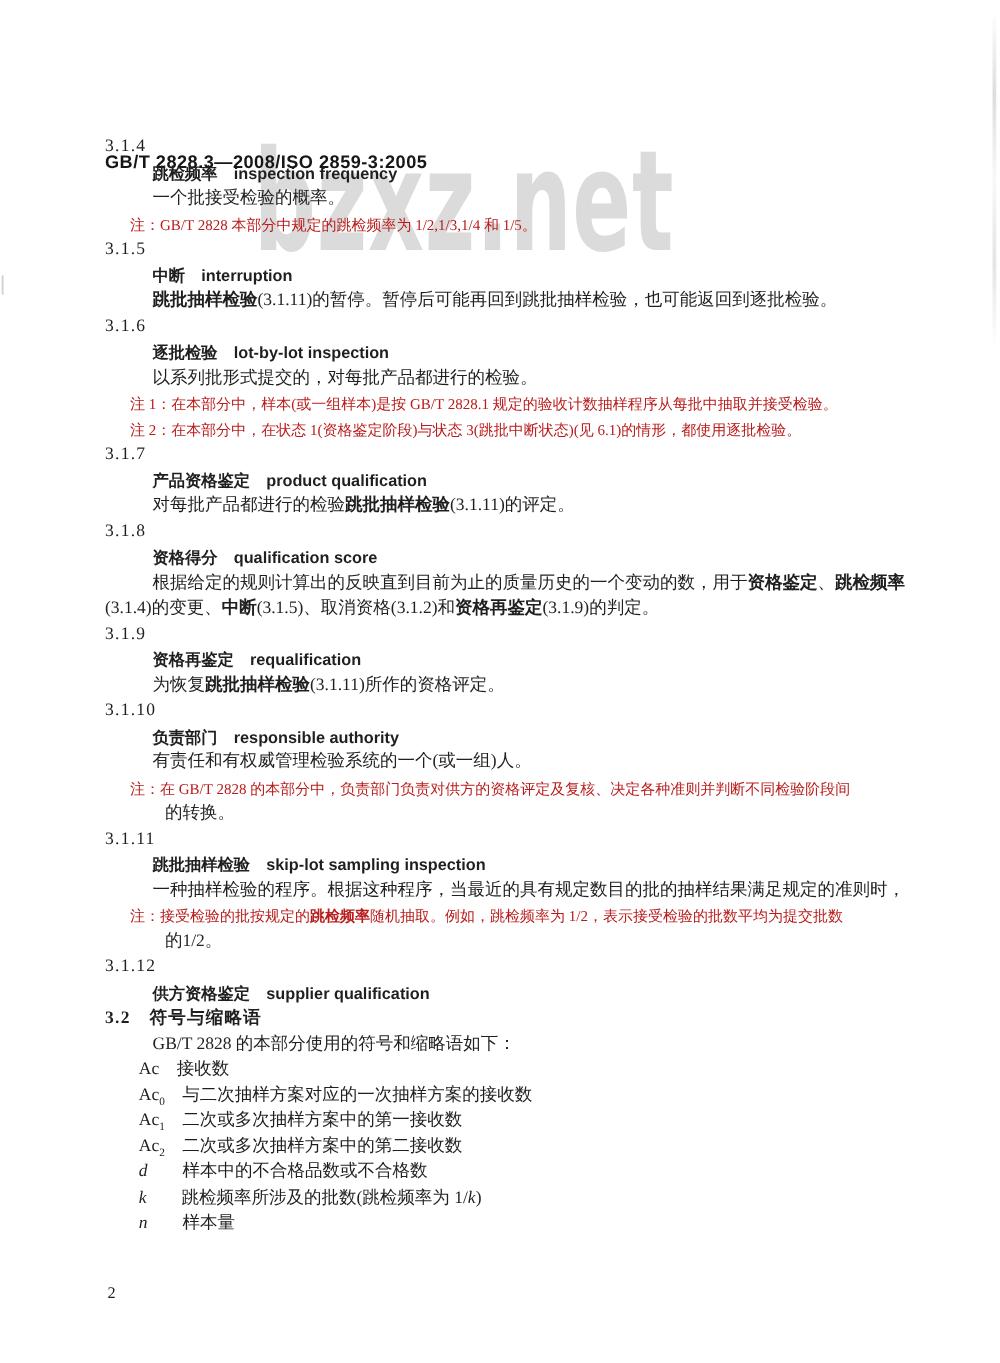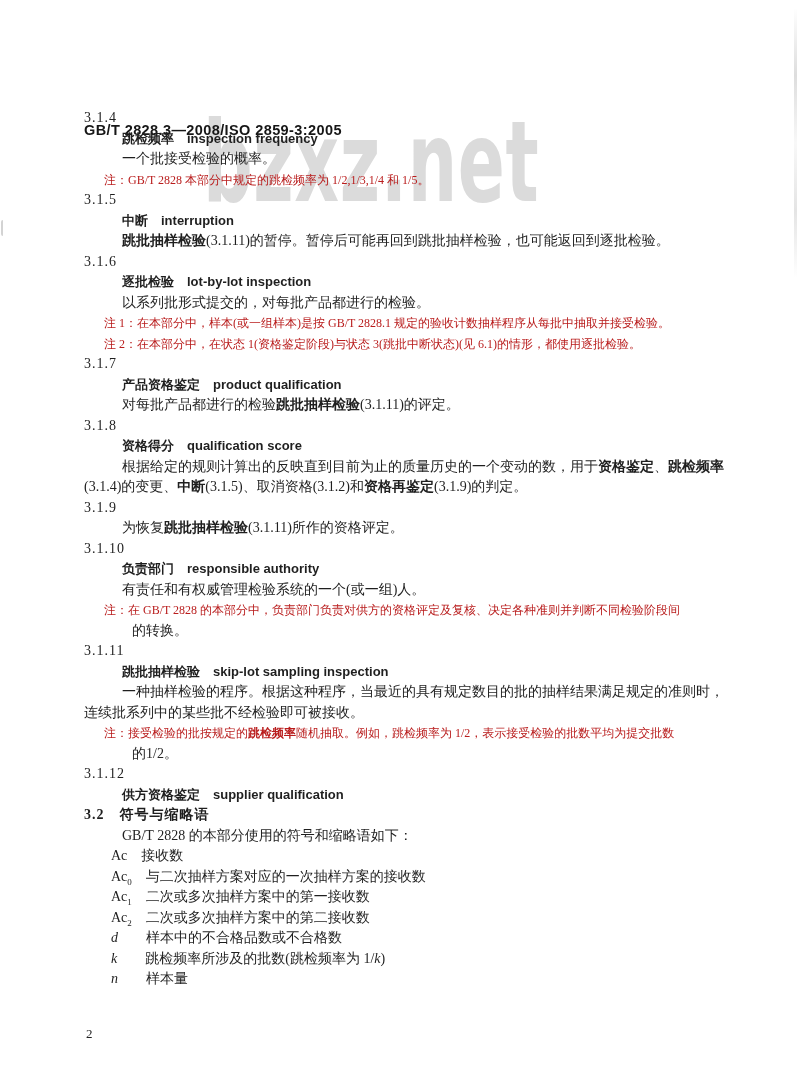--- a/index.html
+++ b/index.html
@@ -148,30 +148,30 @@
     <div class="line note">注 1：在本部分中，样本(或一组样本)是按 GB/T 2828.1 规定的验收计数抽样程序从每批中抽取并接受检验。</div>
     <div class="line note">注 2：在本部分中，在状态 1(资格鉴定阶段)与状态 3(跳批中断状态)(见 6.1)的情形，都使用逐批检验。</div>
     <div class="line sec">3.1.7</div>
     <div class="line term">产品资格鉴定　product qualification</div>
     <div class="line def"><span>对每批产品都进行的检验</span><span style="font-weight: 700;">跳批抽样检验</span><span>(3.1.11)的评定。</span></div>
     <div class="line sec">3.1.8</div>
     <div class="line term">资格得分　qualification score</div>
     <div class="line def"><span>根据给定的规则计算出的反映直到目前为止的质量历史的一个变动的数，用于</span><span style="font-weight: 700;">资格鉴定</span><span>、</span><span style="font-weight: 700;">跳检频率</span></div>
     <div class="line cont"><span>(3.1.4)的变更、</span><span style="font-weight: 700;">中断</span><span>(3.1.5)、</span><span style="font-weight: 400;">取消资格</span><span>(3.1.2)和</span><span style="font-weight: 700;">资格再鉴定</span><span>(3.1.9)的判定。</span></div>
     <div class="line sec">3.1.9</div>
+    <div class="line term">资格再鉴定　requalification</div>
     <div class="line def"><span>为恢复</span><span style="font-weight: 700;">跳批抽样检验</span><span>(3.1.11)所作的资格评定。</span></div>
     <div class="line sec">3.1.10</div>
     <div class="line term">负责部门　responsible authority</div>
     <div class="line def">有责任和有权威管理检验系统的一个(或一组)人。</div>
     <div class="line note">注：在 GB/T 2828 的本部分中，负责部门负责对供方的资格评定及复核、决定各种准则并判断不同检验阶段间</div>
     <div class="line note-cont">的转换。</div>
     <div class="line sec">3.1.11</div>
     <div class="line term">跳批抽样检验　skip-lot sampling inspection</div>
     <div class="line def">一种抽样检验的程序。根据这种程序，当最近的具有规定数目的批的抽样结果满足规定的准则时，</div>
-    <div class="line cont">连续批系列中的某些批不经检验即可被接收。</div>
     <div class="line note"><span>注：接受检验的批按规定的</span><span style="font-weight: 700;">跳检频率</span><span>随机抽取。例如，跳检频率为 1/2，表示接受检验的批数平均为提交批数</span></div>
     <div class="line note-cont">的1/2。</div>
     <div class="line sec">3.1.12</div>
     <div class="line term">供方资格鉴定　supplier qualification</div>
     <div class="line sec2">3.2　符号与缩略语</div>
     <div class="line def">GB/T 2828 的本部分使用的符号和缩略语如下：</div>
     <div class="line sym"><span>Ac</span><span>　接收数</span></div>
     <div class="line sym"><span>Ac</span><sub>0</sub><span>　与二次抽样方案对应的一次抽样方案的接收数</span></div>
     <div class="line sym"><span>Ac</span><sub>1</sub><span>　二次或多次抽样方案中的第一接收数</span></div>
     <div class="line sym"><span>Ac</span><sub>2</sub><span>　二次或多次抽样方案中的第二接收数</span></div>

